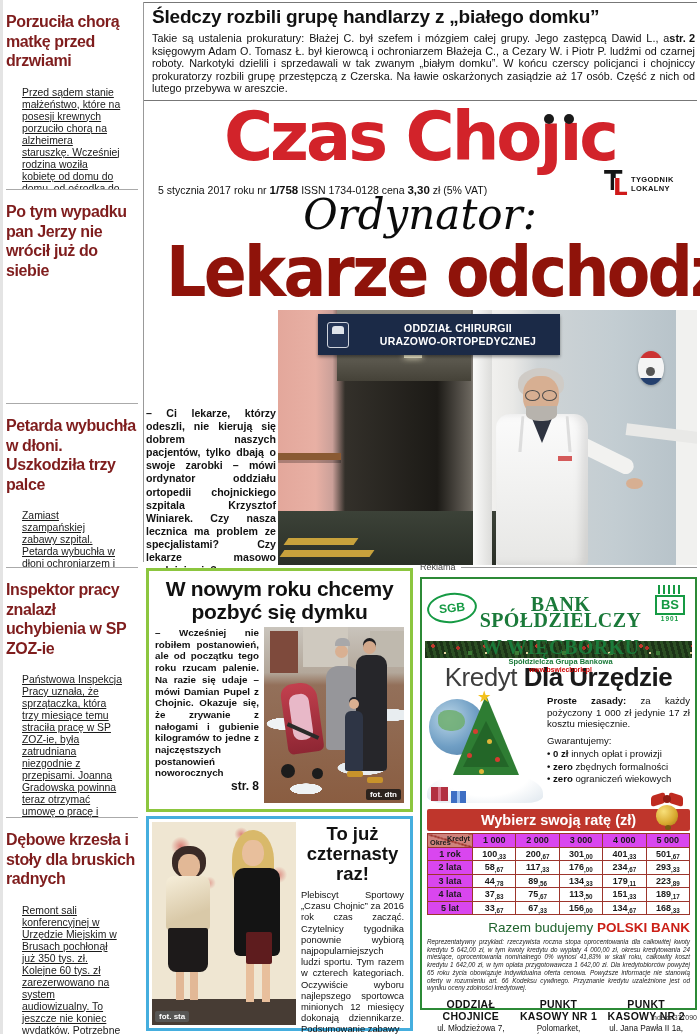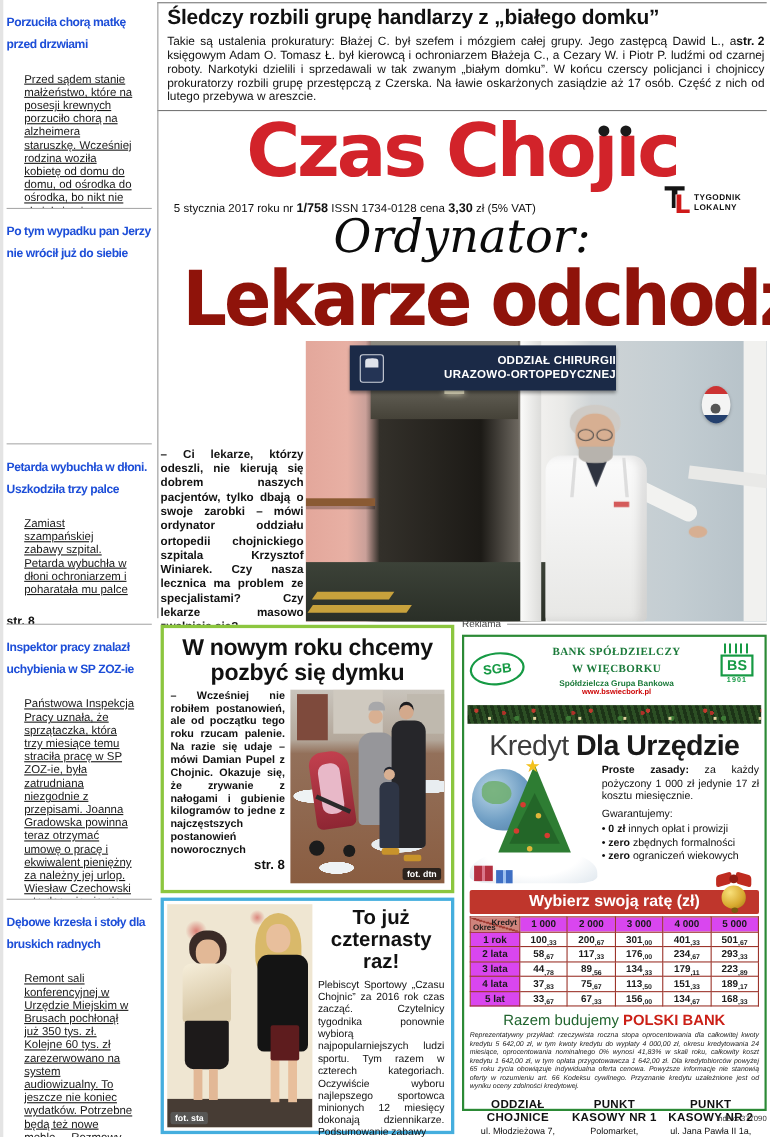--- a/index.html
+++ b/index.html
@@ -6,21 +6,21 @@
   .page{position:relative;width:700px;height:1034px;background:#fff;margin:0 auto;overflow:hidden;
         font-family:"Liberation Sans",sans-serif;color:#111;box-shadow:inset 3px 0 0 #e4e4e4;}
   
   .rule-top{position:absolute;left:143px;top:2px;width:554px;height:1px;background:#777;}
   .rule-mid{position:absolute;left:143px;top:100px;width:554px;height:1px;background:#777;}
   .divider-v{position:absolute;left:143px;top:2px;width:1px;height:560px;background:#999;}
   
   .sidebar{position:absolute;left:6px;top:0;width:132px;height:1034px;display:flex;flex-direction:column;}
   .sb-art{box-sizing:border-box;overflow:hidden;border-bottom:1px solid #aaa;padding-top:12px;}
   .sb-art.last{border-bottom:none;}
-  .sb-art h3{margin:0 0 8px;font-size:11px;line-height:19.5px;letter-spacing:-0.4px;font-weight:bold;color:#1d4ed8;}
+  .sb-art h3{margin:0 0 8px;font-size:16px;line-height:19.5px;letter-spacing:-0.4px;font-weight:bold;color:#7f1d1d;}
   .sb-art p{margin:16px;font-size:10.4px;line-height:12px;color:#1a1a1a;text-decoration:underline;}
   .pref{font-size:11px;font-weight:bold;margin-top:1px;}
   
   .top-story{position:absolute;left:152px;top:6px;width:543px;}
   .top-story h2{margin:0 0 5px;font-size:19px;line-height:21px;font-weight:bold;letter-spacing:-0.2px;}
   .top-story p{margin:0;font-size:10.8px;line-height:12.6px;text-align:justify;}
   .ts-ref{float:right;font-weight:bold;font-size:11px;}
   
   .logo{position:absolute;left:145px;top:96px;width:550px;text-align:center;font-family:"DejaVu Sans",sans-serif;
         font-size:67px;line-height:82px;font-weight:bold;letter-spacing:-3px;color:#d2232a;white-space:nowrap;}
@@ -54,21 +54,21 @@
   .ph-light1{left:20%;top:9%;width:26px;} .ph-light2{left:30%;top:17%;width:18px;}
   .ph-floor{position:absolute;left:0;bottom:0;width:52%;height:21%;background:linear-gradient(180deg,#3c4238,#2a2f27);}
   .ph-stripe1,.ph-stripe2{position:absolute;height:7px;background:#c8a23c;transform:skewX(-35deg);}
   .ph-stripe1{left:2%;bottom:8%;width:70px;} .ph-stripe2{left:1%;bottom:3%;width:90px;}
   .ph-rail{position:absolute;left:0;top:56%;width:15%;height:7px;background:#8a5a33;box-shadow:0 3px 0 rgba(0,0,0,.25);}
   .ph-doorframe{position:absolute;left:46.5%;top:0;width:4.5%;height:100%;background:linear-gradient(90deg,#fbfbfa,#dcdcda);}
   .ph-glass-frame{position:absolute;left:95%;top:0;width:5%;height:100%;background:#f1f1ef;}
   .ph-sticker{position:absolute;left:86%;top:16%;width:26px;height:34px;border-radius:50%;background:linear-gradient(180deg,#c33 22%,#f4f4f4 22% 78%,#24406e 78%);box-shadow:0 1px 3px rgba(0,0,0,.3);}
   .ph-sticker::after{content:"";position:absolute;left:8px;top:16px;width:9px;height:9px;border-radius:50%;background:#555;}
   .sign{position:absolute;left:40px;top:4px;width:242px;height:41px;background:#1b2a47;color:#fff;box-shadow:0 2px 3px rgba(0,0,0,.4);}
-  .sign-text{margin-left:38px;text-align:right;font-size:10.5px;line-height:12.5px;font-weight:bold;letter-spacing:0.2px;padding-top:8px;}
+  .sign-text{margin-left:38px;text-align:center;font-size:10.5px;line-height:12.5px;font-weight:bold;letter-spacing:0.2px;padding-top:8px;}
   .sign-icon{position:absolute;left:9px;top:8px;width:20px;height:24px;border:1.5px solid #cfd3dc;border-radius:3px;background:#243455;}
   .sign-person{width:7px;height:7px;background:#dfe3ea;border-radius:50%;margin:3px auto 0;}
   .sign-person::after{content:"";display:block;width:12px;height:8px;background:#dfe3ea;border-radius:3px 3px 0 0;margin:1px auto 0;position:relative;left:-2.5px;}
   .doc{position:absolute;left:196px;top:58px;width:160px;height:197px;}
   .doc-hair{position:absolute;left:44px;top:0;width:46px;height:30px;background:#cfcbc6;border-radius:50% 50% 40% 40%;}
   .doc-face{position:absolute;left:49px;top:8px;width:36px;height:40px;background:#d7af92;border-radius:45%;}
   .doc-glass,.doc-glass2{position:absolute;width:13px;height:9px;border:1.5px solid #4a4a4a;border-radius:50%;top:22px;}
   .doc-glass{left:51px;} .doc-glass2{left:68px;}
   .doc-beard{position:absolute;left:52px;top:38px;width:31px;height:15px;background:#b7b3ad;border-radius:0 0 45% 45%;}
   .doc-coat{position:absolute;left:22px;top:46px;width:92px;height:151px;background:linear-gradient(180deg,#fbfbfb,#e7e7e5);border-radius:14px 14px 4px 4px;box-shadow:inset -7px 0 9px rgba(0,0,0,.1);}
@@ -104,21 +104,21 @@
   .f-str-seat{position:absolute;left:14%;top:32%;width:26%;height:40%;background:linear-gradient(180deg,#c2404e,#8e2633);border-radius:12px 16px 6px 6px;transform:rotate(-8deg);}
   .f-baby{position:absolute;left:19%;top:38%;width:14%;height:26%;background:#e8b8c8;border-radius:8px;transform:rotate(-8deg);}
   .f-wheel1{position:absolute;left:12%;top:78%;width:14px;height:14px;background:#1c1c1c;border-radius:50%;}
   .f-wheel2{position:absolute;left:34%;top:80%;width:11px;height:11px;background:#1c1c1c;border-radius:50%;}
   .f-frame{position:absolute;left:16%;top:58%;width:24%;height:4px;background:#2a2a2a;transform:rotate(24deg);}
   .credit{position:absolute;right:3px;bottom:3px;background:rgba(20,20,20,.8);color:#fff;font-size:8px;font-weight:bold;padding:1px 4px;border-radius:2px;}
   .credit.left{right:auto;left:3px;background:rgba(90,90,90,.85);}
   
   .blue-box{position:absolute;left:146px;top:816px;width:267px;height:215px;box-sizing:border-box;border:3px solid #45aede;background:#fff;padding:3px;}
   .bb-row{display:flex;gap:5px;height:100%;}
-  .gala{position:relative;width:132px;flex:none;height:100%;overflow:hidden;background:#efe6d2;}
+  .gala{position:relative;width:144px;flex:none;height:100%;overflow:hidden;background:#efe6d2;}
   .gala::before{content:"";position:absolute;inset:0;background:
      radial-gradient(circle 14px at 20% 12%,rgba(200,40,40,.55),transparent 70%),
      radial-gradient(circle 10px at 62% 6%,rgba(200,40,40,.5),transparent 70%),
      radial-gradient(circle 12px at 88% 26%,rgba(200,40,40,.45),transparent 70%),
      radial-gradient(circle 9px at 40% 30%,rgba(200,40,40,.35),transparent 70%),
      radial-gradient(circle 12px at 78% 60%,rgba(200,40,40,.3),transparent 70%);}
   .g-floor{position:absolute;bottom:0;left:0;width:100%;height:13%;background:#473c34;}
   .g-w1-hair{position:absolute;left:20px;top:24px;width:34px;height:32px;background:#3a2a26;border-radius:46%;}
   .g-w1-face{position:absolute;left:26px;top:32px;width:22px;height:24px;background:#e2b896;border-radius:45%;}
   .g-w1-top{position:absolute;left:14px;top:54px;width:44px;height:54px;background:linear-gradient(160deg,#f6eeda,#d9c9a8 70%);border-radius:8px 8px 4px 4px;}
@@ -133,21 +133,21 @@
   .bb-text h2{margin:0 0 5px;font-size:18.5px;line-height:20px;font-weight:bold;text-align:center;}
   .bb-text p{margin:0;font-size:9.4px;line-height:11.2px;text-align:justify;}
   
   .reklama-row{position:absolute;left:420px;top:562px;width:277px;display:flex;align-items:center;gap:5px;}
   .reklama-label{font-size:9px;color:#444;}
   .reklama-line{flex:1;height:1px;background:#999;}
   .ad-box{position:absolute;left:420px;top:577px;width:277px;height:433px;box-sizing:border-box;border:2.5px solid #2c8a36;background:#fff;padding:4px 5px;}
   .bank-head{position:relative;height:56px;}
   .sgb{position:absolute;left:0;top:10px;width:46px;height:26px;border:2.5px solid #169a44;border-radius:50%;display:flex;align-items:center;justify-content:center;font-size:12px;font-weight:bold;color:#169a44;transform:rotate(-6deg);}
   .bank-name{position:absolute;left:52px;right:48px;top:2px;text-align:center;color:#1b7a3a;}
-  .bn1,.bn2{font-family:"Liberation Serif",serif;font-weight:bold;font-size:10px;line-height:15.5px;letter-spacing:0.4px;}
+  .bn1,.bn2{font-family:"Liberation Serif",serif;font-weight:bold;font-size:20px;line-height:15.5px;letter-spacing:0.4px;margin-top:12px;}
   .bn-group{font-size:7.5px;font-weight:bold;margin-top:1px;}
   .bn-web{font-size:6.8px;font-weight:bold;color:#c00;}
   .bs-logo{position:absolute;right:0;top:2px;width:40px;text-align:center;color:#169a44;}
   .bs-comb{height:9px;margin:0 8px 1px;background:repeating-linear-gradient(90deg,#169a44 0 2px,transparent 2px 5px);}
   .bs-box{display:inline-block;border:2px solid #169a44;padding:0 4px;font-size:13px;font-weight:bold;line-height:16px;}
   .bs-year{font-size:6.5px;font-weight:bold;letter-spacing:1px;}
   .garland{height:17px;margin:2px -2px;background:
      radial-gradient(circle 2px at 8px 5px,#c23a2e 90%,transparent),
      radial-gradient(circle 1.5px at 20px 12px,#e4d6a0 90%,transparent),
      radial-gradient(circle 2px at 33px 7px,#b03028 90%,transparent),
@@ -185,21 +185,21 @@
   .bell-body{position:absolute;left:8px;top:13px;width:22px;height:21px;background:radial-gradient(circle at 35% 30%,#f8e07a,#d8a92f 60%,#9f7414);border-radius:50% 50% 46% 46%;}
   .bell-clap{position:absolute;left:17px;top:33px;width:6px;height:5px;background:#7a5a10;border-radius:50%;}
   table.rates{width:100%;border-collapse:collapse;margin-top:2px;}
   table.rates td{border:1px solid #9c352c;font-size:9px;height:12.5px;text-align:center;font-weight:bold;color:#1a1a1a;padding:0 2px;}
   td.corner{position:relative;width:40px;background:#cf837c;background-image:linear-gradient(to top right,transparent 47%,#9c352c 47% 53%,transparent 53%);}
   .c-top{position:absolute;top:0;right:2px;font-size:7.3px;}
   .c-bot{position:absolute;bottom:0;left:2px;font-size:7.3px;}
   td.amt,td.rlabel{background:#d946ef;font-size:9.5px;}
   td.val{background:#fff;}
   .dec{font-size:6.3px;position:relative;top:2px;}
-  .slogan{text-align:center;margin:5px 0 3px;font-size:13.5px;color:#20642e;}
+  .slogan{text-align:right;margin:5px 0 3px;font-size:13.5px;color:#20642e;}
   .slogan b{color:#cb1f16;}
   .fine{font-size:6.3px;line-height:7.7px;font-style:italic;text-align:justify;color:#222;margin:0;}
   .contacts{display:flex;margin-top:6px;}
   .contact{flex:1;text-align:center;}
   .contact .cn{font-size:10.5px;line-height:12px;font-weight:bold;letter-spacing:0.3px;}
   .contact .ca{font-size:8.2px;line-height:9.8px;margin-top:2px;}
   .indeks{position:absolute;left:420px;top:1014px;width:277px;text-align:right;font-size:7px;color:#333;}
 </style>
 </head>
 <body>

